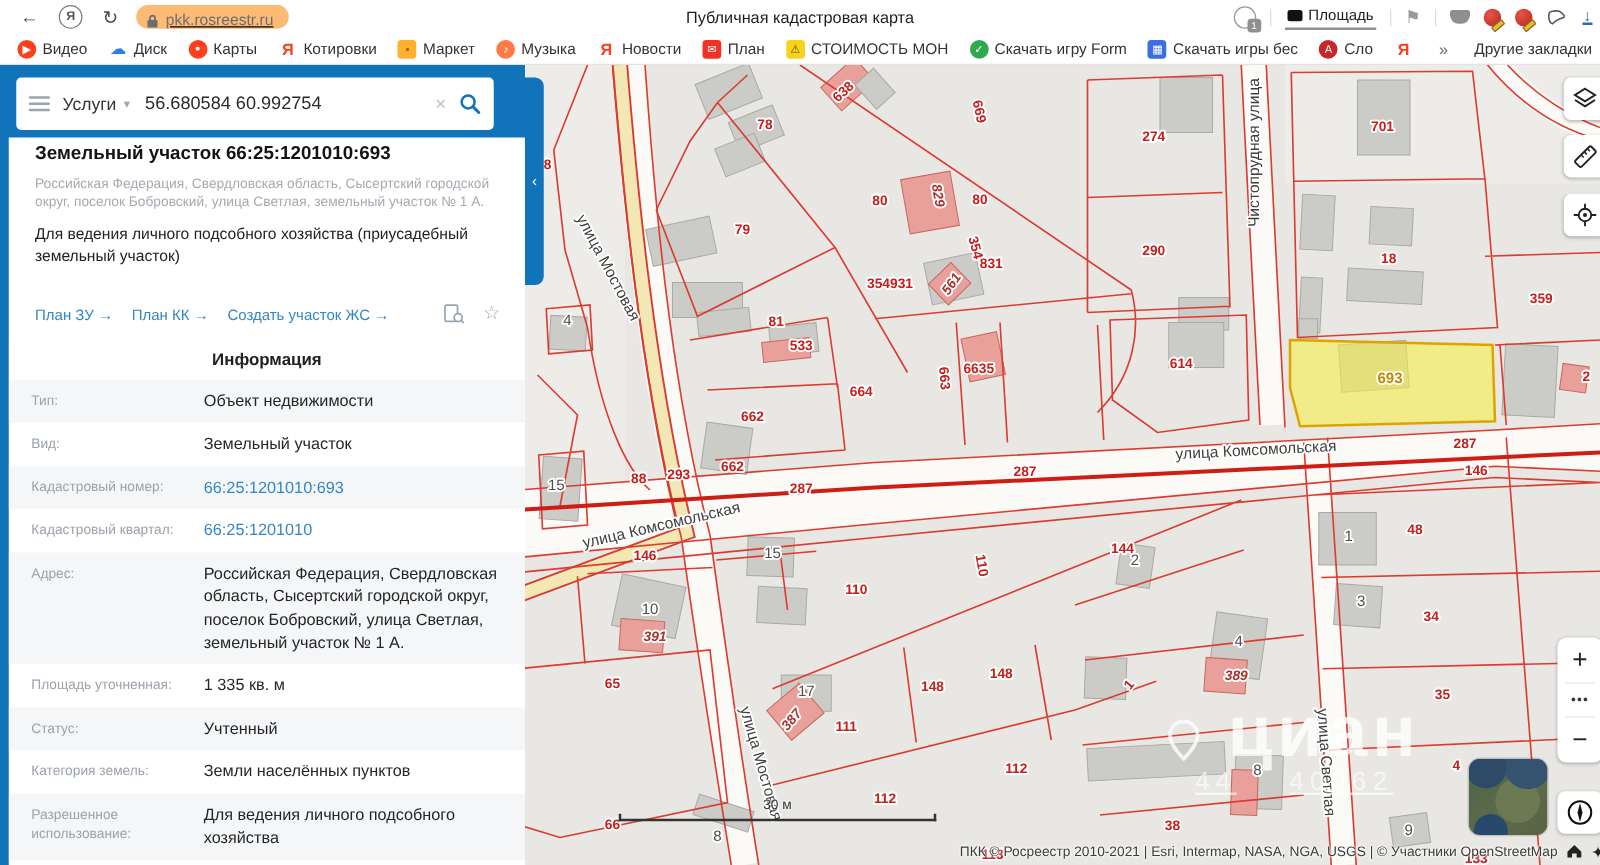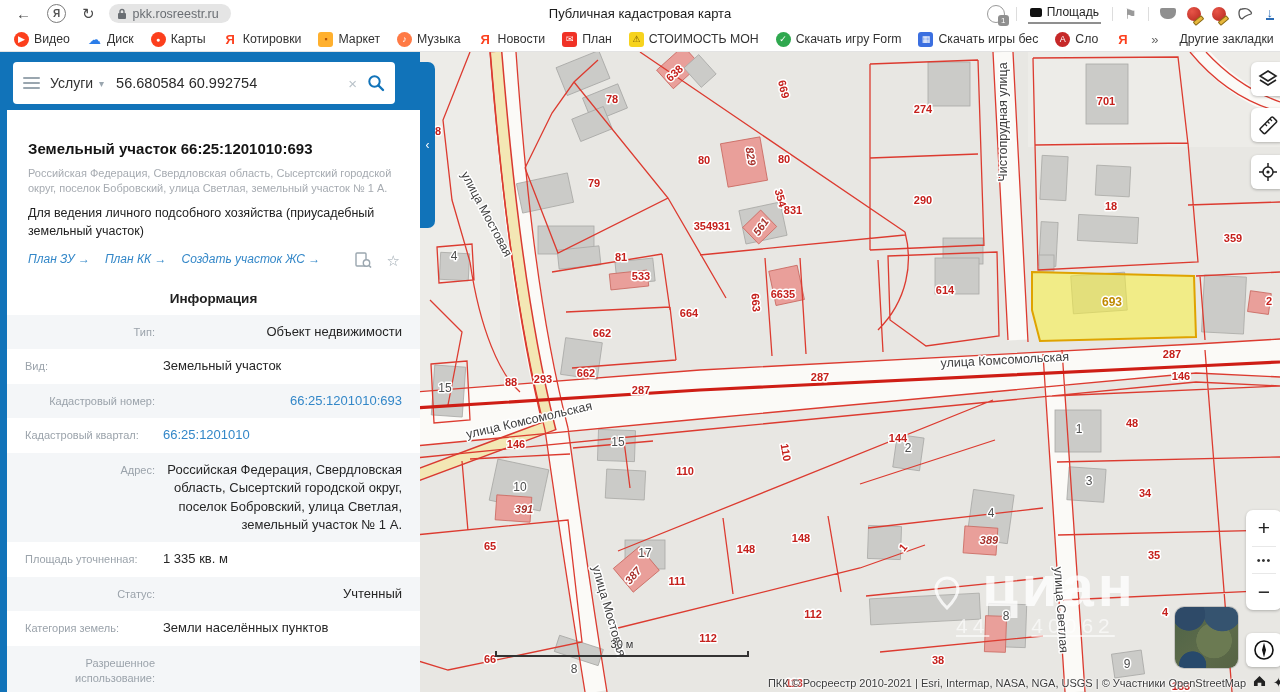--- a/index.html
+++ b/index.html
@@ -3,22 +3,22 @@
 <meta charset="utf-8">
 <style>
   html,body{margin:0;padding:0;}
   body{width:1280px;height:692px;overflow:hidden;position:relative;background:#fff;
        font-family:"Liberation Sans","DejaVu Sans",sans-serif;-webkit-font-smoothing:antialiased;}
   
   .topbar{position:absolute;left:0;top:0;width:1280px;height:27px;background:#fff;display:flex;align-items:center;z-index:30;}
   .tb-ico{color:#4b4b4b;font-size:15px;margin-left:16px;cursor:pointer;}
   .ya-circle{width:17px;height:17px;border:1.6px solid #7b7b7b;border-radius:50%;margin-left:16px;
              display:flex;align-items:center;justify-content:center;font-size:10px;color:#555;font-weight:bold;}
-  .url-pill{margin-left:14px;height:19px;background:#e5e5e5;border-radius:11px;display:flex;align-items:center;
-            padding:0 12px 0 8px;gap:6px;}
+  .url-pill{margin-left:14px;height:19px;background:#fdba74;border-radius:11px;display:flex;align-items:flex-end;
+            padding:0 12px 0 8px;gap:6px;text-decoration:underline;}
   .url-pill svg{flex:none;}
   .url-text{font-size:12.5px;color:#6a6e73;}
   .page-title{position:absolute;left:0;right:0;text-align:center;font-size:13px;color:#1d1d1d;pointer-events:none;}
   .tb-right{position:absolute;right:0;top:0;height:27px;display:flex;align-items:center;gap:11px;padding-right:6px;background:#fff;}
   .sep{width:1px;height:14px;background:#ddd;}
   .person-badge{position:relative;width:16px;height:16px;border:1.6px solid #9a9a9a;border-radius:50%;}
   .person-badge .badge{position:absolute;right:-5px;bottom:-4px;background:#8f8f8f;color:#fff;font-size:8px;
         width:11px;height:11px;border-radius:3px;display:flex;align-items:center;justify-content:center;}
   .reviews{display:flex;align-items:center;gap:5px;font-size:12px;color:#1d1d1d;border-bottom:2px solid #8f8f8f;padding:2px 2px 3px;}
   .bubble{width:12px;height:9px;background:#111;border-radius:2px;position:relative;}
@@ -45,34 +45,34 @@
   .burger{width:17px;display:flex;flex-direction:column;gap:3px;cursor:pointer;}
   .burger i{height:2px;background:#9aa6af;border-radius:1px;}
   .cat{font-size:14px;color:#333;display:flex;align-items:center;gap:6px;cursor:pointer;}
   .cat .chev{color:#9aa6af;font-size:10px;}
   .sinput{flex:1;border:none;outline:none;font-size:14.5px;color:#2b2b2b;font-family:inherit;min-width:0;}
   .clear-x{color:#b9c2c9;font-size:15px;cursor:pointer;}
   .collapse-tab{position:absolute;left:420px;top:62px;width:15px;height:166px;background:#1173b9;
                 border-radius:0 7px 7px 0;color:#fff;display:flex;align-items:center;justify-content:center;
                 font-size:12px;z-index:21;cursor:pointer;}
   .panel-body{position:absolute;left:7px;top:58px;right:0;bottom:0;background:#fff;overflow:hidden;}
-  .card{padding:30px 20px 0 21px;}
+  .card{padding:4px 20px 0 21px;}
   .card h1{margin:0 0 9px;font-size:15px;color:#141414;}
   .addr{font-size:11px;color:#a6abb1;line-height:1.38;}
   .usage{font-size:12.5px;color:#222;line-height:1.42;margin-top:9px;}
-  .links-row{display:flex;align-items:flex-start;gap:15px;margin:11px 0 13px;font-style:italic;}
+  .links-row{display:flex;align-items:flex-end;gap:15px;margin:26px 0 13px;}
   .links-row a{font-size:12px;color:#3387c8;text-decoration:none;cursor:pointer;}
   .links-row .spacer{flex:1;}
   .li-ico{color:#9aa6af;font-size:15px;cursor:pointer;}
   .tabs{display:flex;height:32px;}
   .tab{flex:1;text-align:center;line-height:32px;font-size:13.5px;cursor:pointer;}
   .tab.active{background:#fff;color:#222;font-weight:bold;}
   .tab.inactive{background:#e7ebee;color:#98a3ab;}
   .irow{display:flex;padding:8px 0 8px 18px;}
-  .irow.odd{background:#f4f6f8;text-align:right;}
+  .irow.odd{background:#f4f6f8;}
   .ilabel{width:138px;flex:none;font-size:11px;color:#9ba3ab;line-height:1.35;padding-top:2px;padding-right:8px;box-sizing:border-box;}
   .ival{flex:1;font-size:13px;color:#262626;line-height:1.42;padding-right:18px;}
   .ival.link{color:#3387c8;cursor:pointer;}
   
   .map{position:absolute;left:420px;top:52px;width:860px;height:640px;background:#e8e7e3;overflow:hidden;z-index:1;}
   .map svg.base{position:absolute;left:0;top:0;}
   svg .road{stroke:#fbfaf7;fill:none;}
   svg .roadp{fill:#fbfaf7;}
   svg .rl{stroke:#dc3b30;stroke-width:1.3;fill:none;}
   svg .rlt{stroke:#ce1d15;stroke-width:3.2;fill:none;}
@@ -475,20 +475,21 @@
         <div class="irow odd">
           <div class="ilabel">Статус:</div>
           <div class="ival">Учтенный</div>
         </div>
         <div class="irow">
           <div class="ilabel">Категория земель:</div>
           <div class="ival">Земли населённых пунктов</div>
         </div>
         <div class="irow odd">
           <div class="ilabel">Разрешенное использование:</div>
+          <div class="ival">Для ведения личного подсобного хозяйства</div>
         </div>
         <div class="irow">
           <div class="ilabel">по документу:</div>
           <div class="ival">Для ведения личного подсобного хозяйства (приусадебный земельный участок)</div>
         </div>
       </div>
   </div>
 </div>
 <div class="collapse-tab">‹</div>
 

